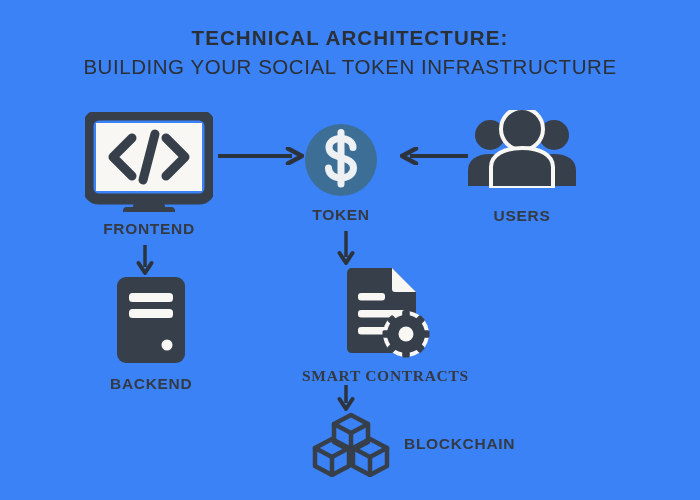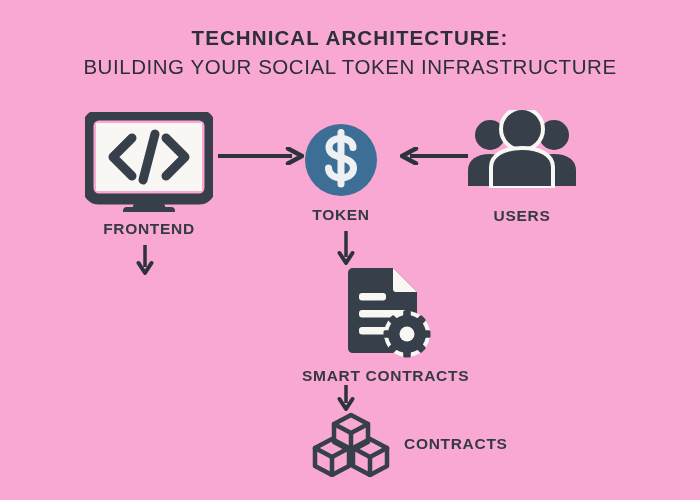--- a/index.html
+++ b/index.html
@@ -10,21 +10,21 @@
     width: 700px;
     height: 500px;
     background: #f8f7f4;
     font-family: "Liberation Sans", sans-serif;
     overflow: hidden;
   }
   #canvas {
     position: relative;
     width: 700px;
     height: 500px;
-    background: #f9a8d4;
+    background: #3b82f6;
   }
 
   
   .title-block {
     position: absolute;
     top: 24px;
     left: 0;
     width: 700px;
     text-align: center;
   }
@@ -71,21 +71,21 @@
 
   #node-token         { left: 303px; top: 122px; }
   #node-token .node-label { margin-top: 8px; }
 
   #node-users         { left: 466px; top: 110px; }
   #node-users .node-label { margin-top: 19px; }
 
   #node-backend       { left: 110px; top: 275px; }
   #node-backend .node-label { margin-top: 10px; }
 
-  #node-contracts     { left: 302px; top: 267px; }
+  #node-contracts     { left: 302px; top: 267px; font-family: Liberation Serif, serif; }
   #node-contracts .node-label { margin-top: 8px; }
 
   
   #node-blockchain {
     left: 312px;
     top: 411px;
     flex-direction: row;
     align-items: center;
   }
   #node-blockchain .node-label { margin-left: 14px; }
@@ -157,20 +157,31 @@
         <circle cx="88" cy="25" r="15" fill="#363f4a"></circle>
         <path d="M66 76 L66 60 C66 50 75 44 88 44 C101 44 110 50 110 60 L110 76 Z" fill="#363f4a"></path>
 
         <circle cx="56" cy="19" r="21" fill="#363f4a" stroke="#f8f7f4" stroke-width="4"></circle>
         <path d="M25 78 L25 57 C25 45 38 38 56 38 C74 38 87 45 87 57 L87 78 Z" fill="#363f4a" stroke="#f8f7f4" stroke-width="4"></path>
       </svg>
     </span>
     <span class="node-label">USERS</span>
   </div>
 
+  <div class="node" id="node-backend">
+    <span class="node-icon">
+      <svg width="72" height="90" viewBox="0 0 72 90">
+        <rect x="2" y="2" width="68" height="86" rx="9" ry="9" fill="#363f4a"></rect>
+        <rect x="14" y="18" width="44" height="9" rx="3.5" fill="#f8f7f4"></rect>
+        <rect x="14" y="34" width="44" height="9" rx="3.5" fill="#f8f7f4"></rect>
+        <circle cx="52" cy="70" r="5.5" fill="#f8f7f4"></circle>
+      </svg>
+    </span>
+    <span class="node-label">BACKEND</span>
+  </div>
 
   <div class="node" id="node-contracts">
     <span class="node-icon">
       <svg width="96" height="92" viewBox="0 0 96 92">
 
         <path d="M10 6 C10 3 12 1 15 1 L55 1 L79 25 L79 81 C79 84 77 86 74 86
                  L15 86 C12 86 10 84 10 81 Z" fill="#363f4a"></path>
         <path d="M55 1 L79 25 L58 25 C56 25 55 24 55 22 Z" fill="#f8f7f4"></path>
 
         <rect x="21" y="26" width="27" height="7.5" rx="3" fill="#f8f7f4"></rect>
@@ -211,21 +222,21 @@
           <path d="M20 28 L37 37 L37 55 L20 64 L3 55 L3 37 Z"></path>
           <path d="M3 37 L20 46 L37 37"></path>
           <path d="M20 46 L20 64"></path>
 
           <path d="M58 28 L75 37 L75 55 L58 64 L41 55 L41 37 Z"></path>
           <path d="M41 37 L58 46 L75 37"></path>
           <path d="M58 46 L58 64"></path>
         </g>
       </svg>
     </span>
-    <span class="node-label">CONTRACTS</span>
+    <span class="node-label">BLOCKCHAIN</span>
   </div>
 
   <span class="arrow" id="arrow-frontend-token">
     <svg width="86" height="18" viewBox="0 0 86 18">
       <line x1="0" y1="9" x2="74" y2="9" stroke="#2d333c" stroke-width="4"></line>
       <path d="M70 1.5 L84 9 L70 16.5" fill="none" stroke="#2d333c" stroke-width="4.5" stroke-linecap="round" stroke-linejoin="round"></path>
     </svg>
   </span>
 
   <span class="arrow" id="arrow-users-token">

